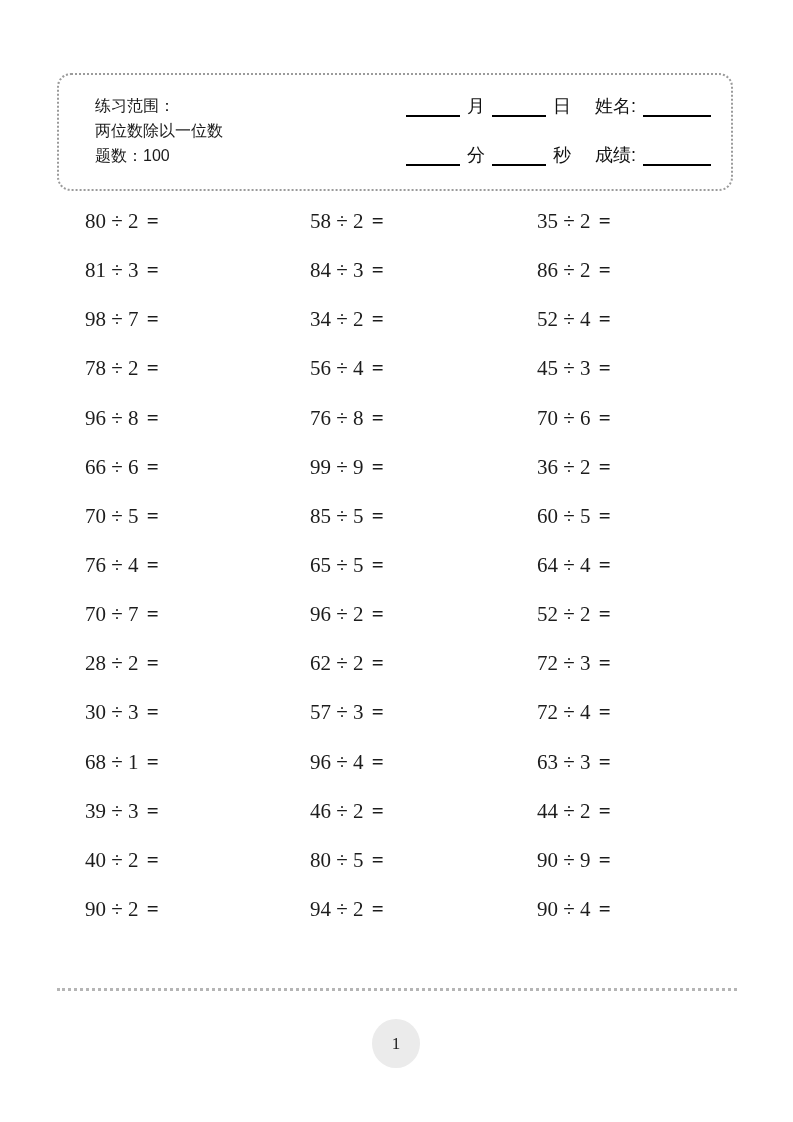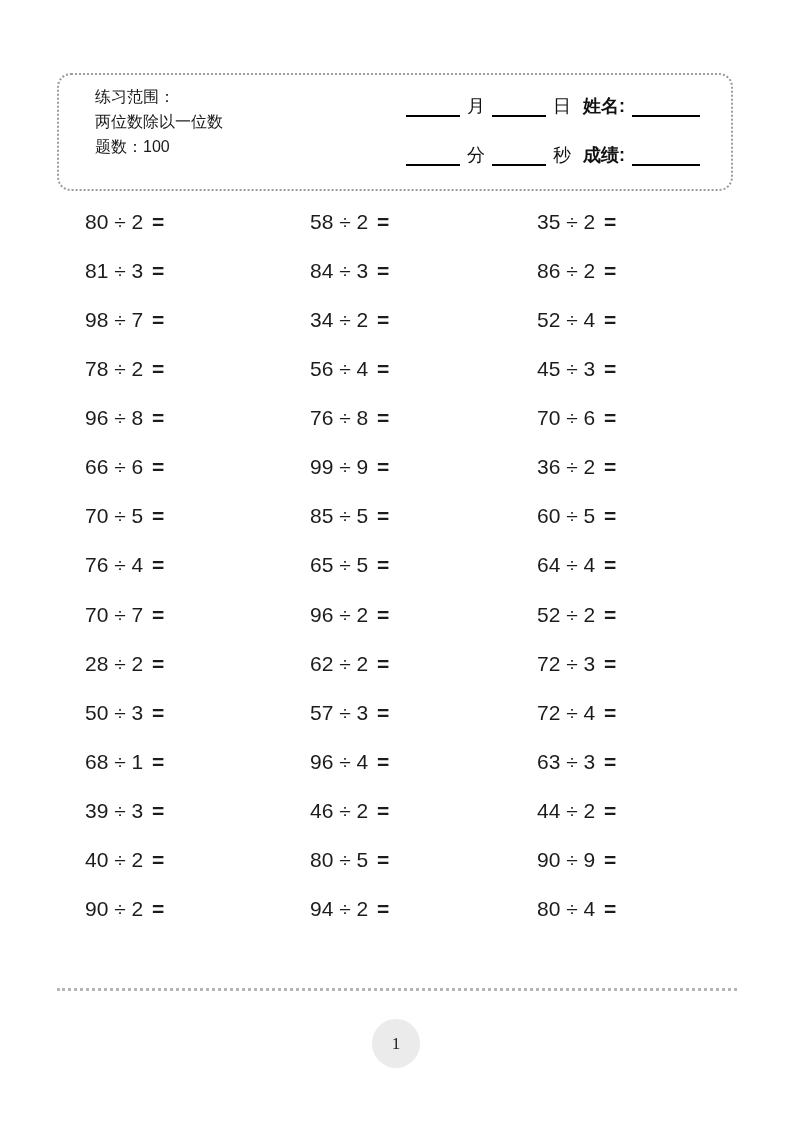--- a/index.html
+++ b/index.html
@@ -9,35 +9,35 @@
     position:relative;
     overflow:hidden;
     font-family:"Liberation Sans", sans-serif;
     color:#1a1a1a;
   }
   .header-box{
     position:absolute;left:57px;top:73px;width:676px;height:118px;
     border:2px dotted #9b9b9b;border-radius:14px;box-sizing:border-box;
   }
   .header-left{
-    position:absolute;left:36px;top:9px;
+    position:absolute;left:36px;top:18px;
     font-size:16px;line-height:25px;color:#1a1a1a;white-space:nowrap;
   }
   .header-right{
     position:absolute;left:340px;top:16px;font-size:18px;color:#111;
   }
   .hr-line{display:flex;align-items:flex-end;height:26px;margin-bottom:23px;white-space:nowrap;}
   .blank{display:inline-block;width:54px;height:20px;border-bottom:2px solid #000;margin:0 7px;}
   .blank.wide{width:68px;margin-right:0;}
   .lbl{display:inline-block;line-height:22px;}
-  .lbl.gap{margin-left:12px;font-weight:bold;}
+  .lbl.gap{margin-left:24px;}
   .problems-grid{
     position:absolute;left:85px;top:197px;width:650px;height:737px;
     display:grid;grid-template-columns:225px 227px 1fr;grid-template-rows:repeat(15,1fr);
-    font-family:Liberation Sans, sans-serif;
+    font-family:Liberation Serif, serif;
     font-size:21px;color:#1c1c1c;
   }
   .problem{display:flex;align-items:center;white-space:pre;}
   .problem .eq{font-weight:bold;margin-left:3px;}
   .separator{
     position:absolute;left:57px;top:988px;width:680px;height:0;
     border-top:3px dotted #b5b5b5;
   }
   .page-badge{
     position:absolute;left:372px;top:1019px;width:48px;height:49px;
@@ -100,34 +100,34 @@
     <div class="problem"><span>60 ÷ 5 </span><span class="eq">=</span></div>
     <div class="problem"><span>76 ÷ 4 </span><span class="eq">=</span></div>
     <div class="problem"><span>65 ÷ 5 </span><span class="eq">=</span></div>
     <div class="problem"><span>64 ÷ 4 </span><span class="eq">=</span></div>
     <div class="problem"><span>70 ÷ 7 </span><span class="eq">=</span></div>
     <div class="problem"><span>96 ÷ 2 </span><span class="eq">=</span></div>
     <div class="problem"><span>52 ÷ 2 </span><span class="eq">=</span></div>
     <div class="problem"><span>28 ÷ 2 </span><span class="eq">=</span></div>
     <div class="problem"><span>62 ÷ 2 </span><span class="eq">=</span></div>
     <div class="problem"><span>72 ÷ 3 </span><span class="eq">=</span></div>
-    <div class="problem"><span>50 ÷ 3 </span><span class="eq">=</span></div>
+    <div class="problem"><span>30 ÷ 3 </span><span class="eq">=</span></div>
     <div class="problem"><span>57 ÷ 3 </span><span class="eq">=</span></div>
     <div class="problem"><span>72 ÷ 4 </span><span class="eq">=</span></div>
     <div class="problem"><span>68 ÷ 1 </span><span class="eq">=</span></div>
     <div class="problem"><span>96 ÷ 4 </span><span class="eq">=</span></div>
     <div class="problem"><span>63 ÷ 3 </span><span class="eq">=</span></div>
     <div class="problem"><span>39 ÷ 3 </span><span class="eq">=</span></div>
     <div class="problem"><span>46 ÷ 2 </span><span class="eq">=</span></div>
     <div class="problem"><span>44 ÷ 2 </span><span class="eq">=</span></div>
     <div class="problem"><span>40 ÷ 2 </span><span class="eq">=</span></div>
     <div class="problem"><span>80 ÷ 5 </span><span class="eq">=</span></div>
     <div class="problem"><span>90 ÷ 9 </span><span class="eq">=</span></div>
     <div class="problem"><span>90 ÷ 2 </span><span class="eq">=</span></div>
     <div class="problem"><span>94 ÷ 2 </span><span class="eq">=</span></div>
-    <div class="problem"><span>80 ÷ 4 </span><span class="eq">=</span></div>
+    <div class="problem"><span>90 ÷ 4 </span><span class="eq">=</span></div>
   </div>
 
 <div class="separator"></div>
 
 <div class="page-badge">
   <span>1</span>
 </div>
 
 </body></html>

